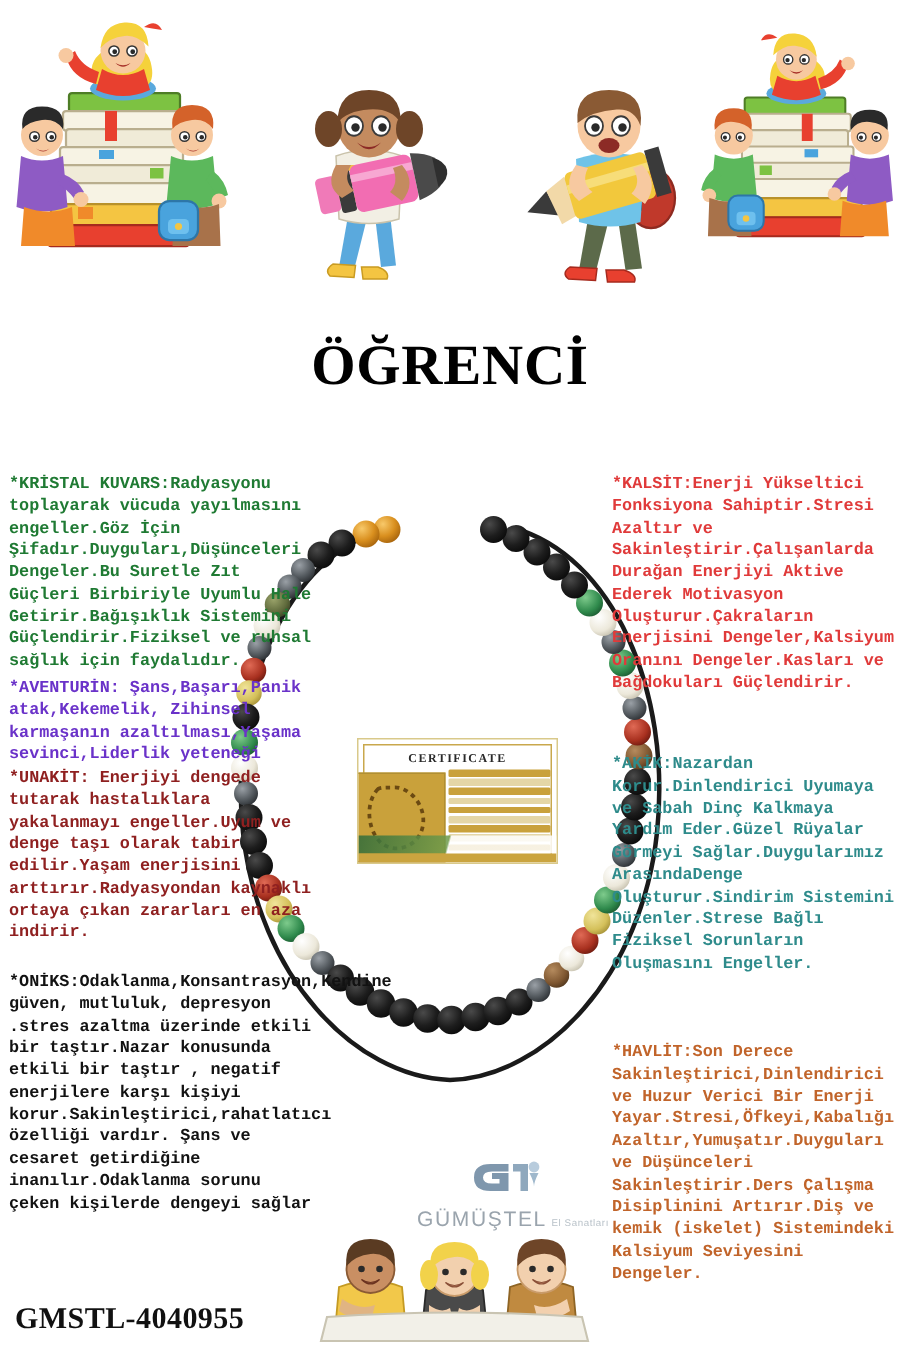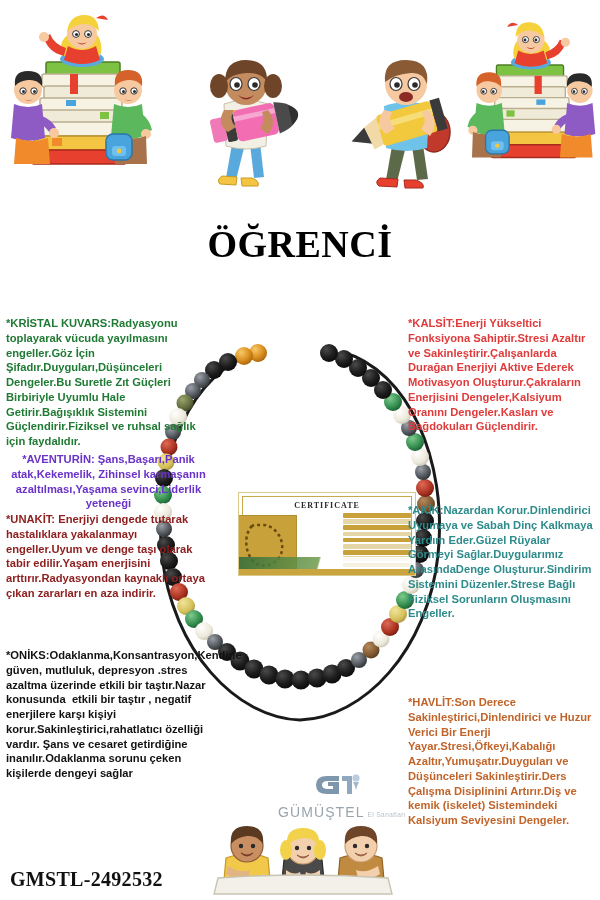--- a/index.html
+++ b/index.html
@@ -23,32 +23,32 @@
     color:#000;
     letter-spacing:0.5px;
     line-height:1.02;
   }
   .title-1{font-size:38px;}
   .title-2{font-size:38px;margin-top:2px;}
 
   
   .tblock{
     position:absolute;
-    font-family:Liberation Sans, sans-serif;
+    font-family:Liberation Mono, monospace;
     font-weight:bold;
     font-size:11.2px;
     line-height:1.32;
     z-index:7;
     white-space:pre-wrap;
   }
   .col-left{left:6px;width:205px;}
   .col-right{left:408px;width:188px;}
 
   #b-kristal{top:316px;color:#1f7a33;}
-  #b-aventurin{top:452px;color:#6a32c9;text-align:center;}
+  #b-aventurin{top:452px;color:#6a32c9;}
   #b-unakit{top:512px;color:#8f2020;}
   #b-oniks{top:648px;color:#121212;}
 
   #b-kalsit{top:316px;color:#e03a3a;}
   #b-akik{top:503px;color:#2e8b8b;}
   #b-hematit{top:630px;color:#0a0a0a;}
   #b-havlit{top:695px;color:#c1642a;}
 
   
   .code{
@@ -67,21 +67,21 @@
     font-size:14px;letter-spacing:1.1px;color:#9aa4ad;font-weight:normal;
   }
   .logo-sub{
     font-family:"Liberation Sans", sans-serif;
     font-size:6.5px;letter-spacing:0.4px;color:#b9c2c9;margin-left:3px;
   }
 
   
   .cert{
     position:absolute;left:238px;top:492px;width:132px;height:82px;
-    background:#ffffff;border:1px solid #d9c98a;z-index:5;overflow:hidden;padding-left:44px;
+    background:#ffffff;border:1px solid #d9c98a;z-index:5;overflow:hidden;
   }
   .cert-inner{position:absolute;inset:3px;border:1px solid #c9a84c;}
   .cert-title{
     position:absolute;top:8px;left:0;width:100%;text-align:center;
     font-family:"Liberation Serif",serif;font-weight:bold;font-size:8px;
     letter-spacing:1px;color:#2a2a2a;
   }
   .cert-photo{
     position:absolute;left:-4px;top:22px;width:60px;height:58px;
     background:#c9a13b;border:1px solid #b08f33;
@@ -484,15 +484,15 @@
       <path d="M137 20 q-2 -18 16 -18 q18 0 16 18 q-6 -9 -16 -8 q-10 1 -16 8z" fill="#6e4528"></path>
       <circle cx="147" cy="22" r="2.2" fill="#2a2a2a"></circle>
       <circle cx="159" cy="22" r="2.2" fill="#2a2a2a"></circle>
       <path d="M147 29 q6 6 12 0 q-6 4 -12 0z" fill="#c07a5a" stroke="#8a5038" stroke-width="0.8"></path>
       <path d="M170 42 q-12 8 -22 4 l2 8 q12 3 22 -4z" fill="#f2d0ae"></path>
 
       <path d="M10 54 q85 -6 170 0 l4 16 h-178z" fill="#f2f0e8" stroke="#c9c4b2" stroke-width="1.4"></path>
     </g>
   </svg>
 
-  <div class="code">GMSTL-2492532</div>
+  <div class="code">GMSTL-4040955</div>
 
 </div>
 
 </body></html>

